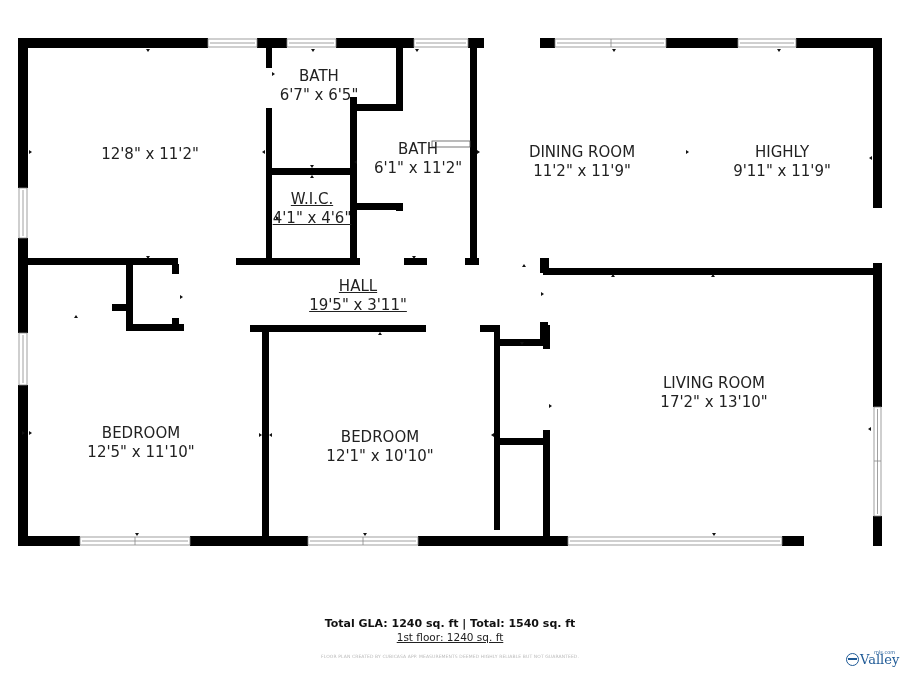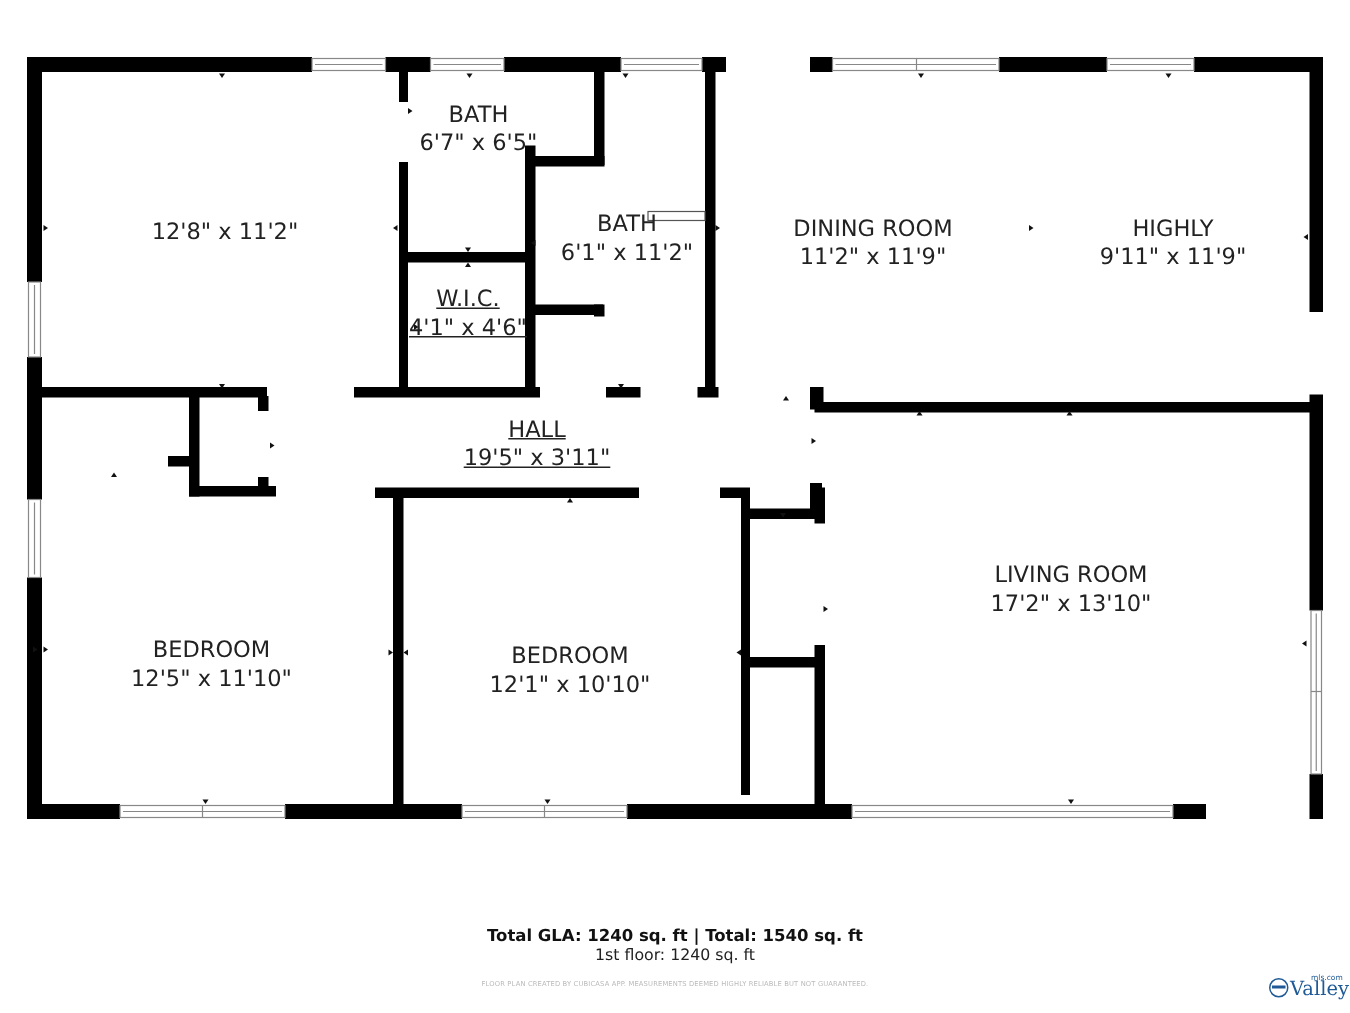--- a/index.html
+++ b/index.html
@@ -9,21 +9,21 @@
     .wall { fill: #000; }
     .win { fill: #fff; stroke: #888; stroke-width: 0.8; }
     .winline { stroke: #888; stroke-width: 0.8; }
     .mark { fill: #111; }
     .room-label { position: absolute; text-align: center; font-size: 15px; line-height: 19px;
                   color: #222; white-space: nowrap; transform: translateX(-50%); }
     .room-label .name, .room-label .dims { display: block; }
     .footer-total { position: absolute; left: 450px; top: 617px; transform: translateX(-50%);
                     font-size: 11px; font-weight: bold; color: #111; white-space: nowrap; }
     .footer-floor { position: absolute; left: 450px; top: 631px; transform: translateX(-50%);
-                    font-size: 10.5px; color: #222; white-space: nowrap; }
+                    font-size: 10.5px; color: #222; white-space: nowrap; text-decoration: underline; }
     .footer-disclaimer { position: absolute; left: 450px; top: 654px; transform: translateX(-50%);
                     font-size: 4.5px; color: #bbb; letter-spacing: 0.1px; white-space: nowrap; }
     .logo { position: absolute; left: 846px; top: 652px; font-family: "DejaVu Serif", serif;
             font-size: 13px; color: #1f5a96; white-space: nowrap; text-align: right; }
     .logo .circle { display: inline-block; width: 11px; height: 11px; border: 1.5px solid #1f5a96;
                     border-radius: 50%; vertical-align: -2px; margin-right: 1px; position: relative; }
     .logo .circle::after { content: ""; position: absolute; left: 1px; top: 4px; width: 9px; height: 1.5px; background: #1f5a96; }
     .logo .mls { position: absolute; left: 28px; top: -3px; font-size: 5px; color: #1f5a96; font-family: "DejaVu Sans", sans-serif; }
   </style>
 </head>

